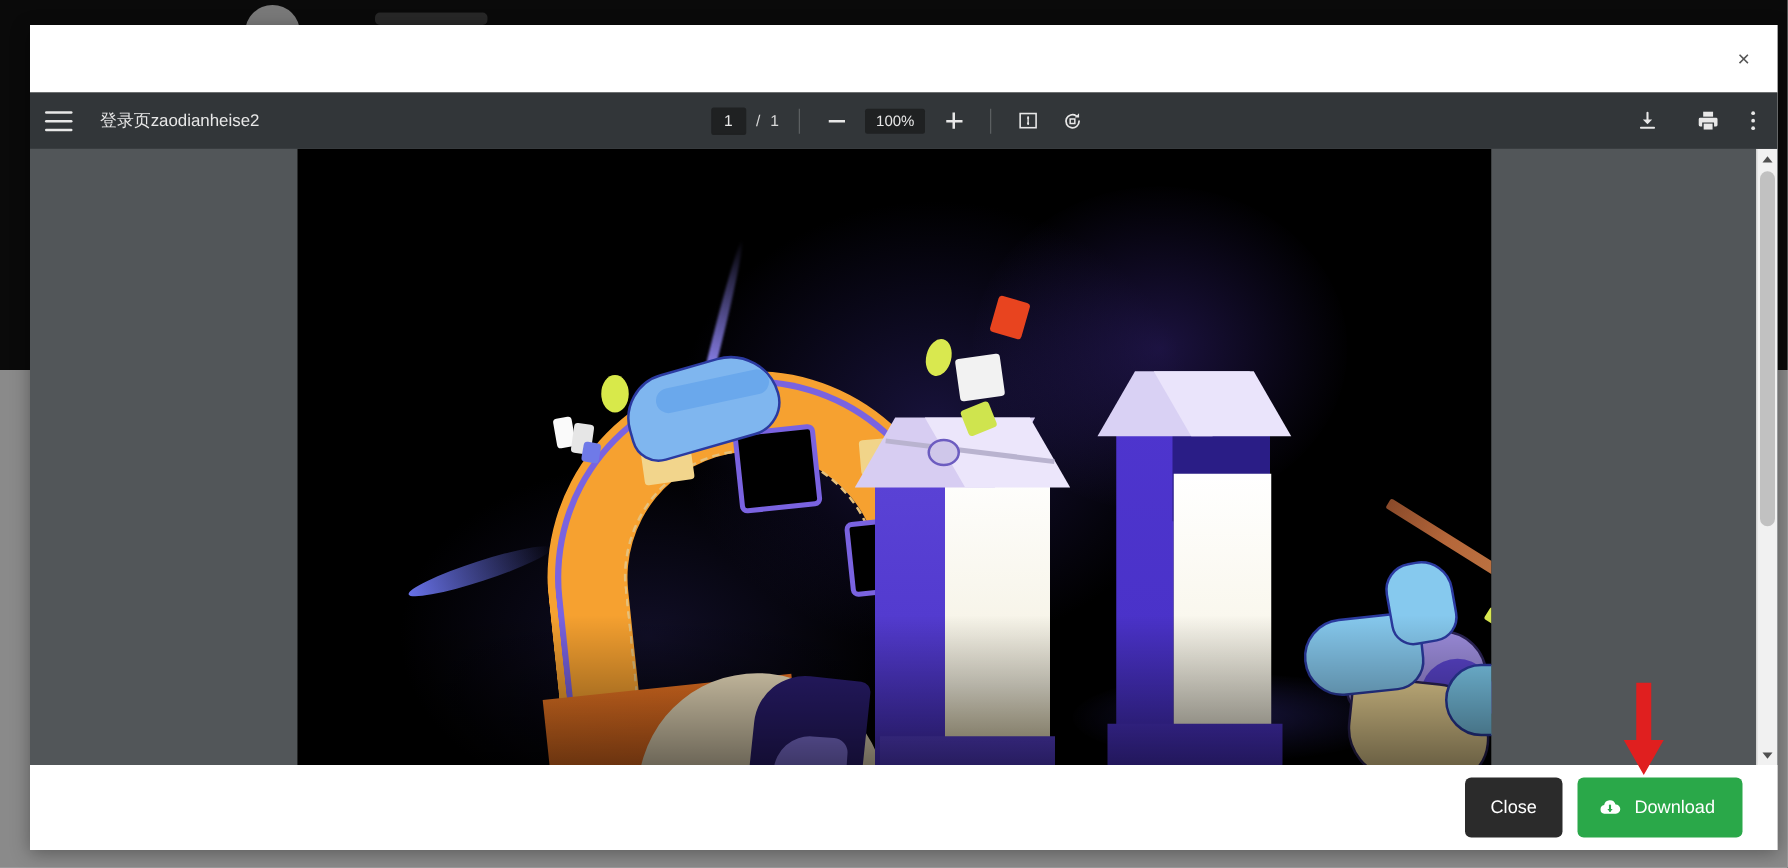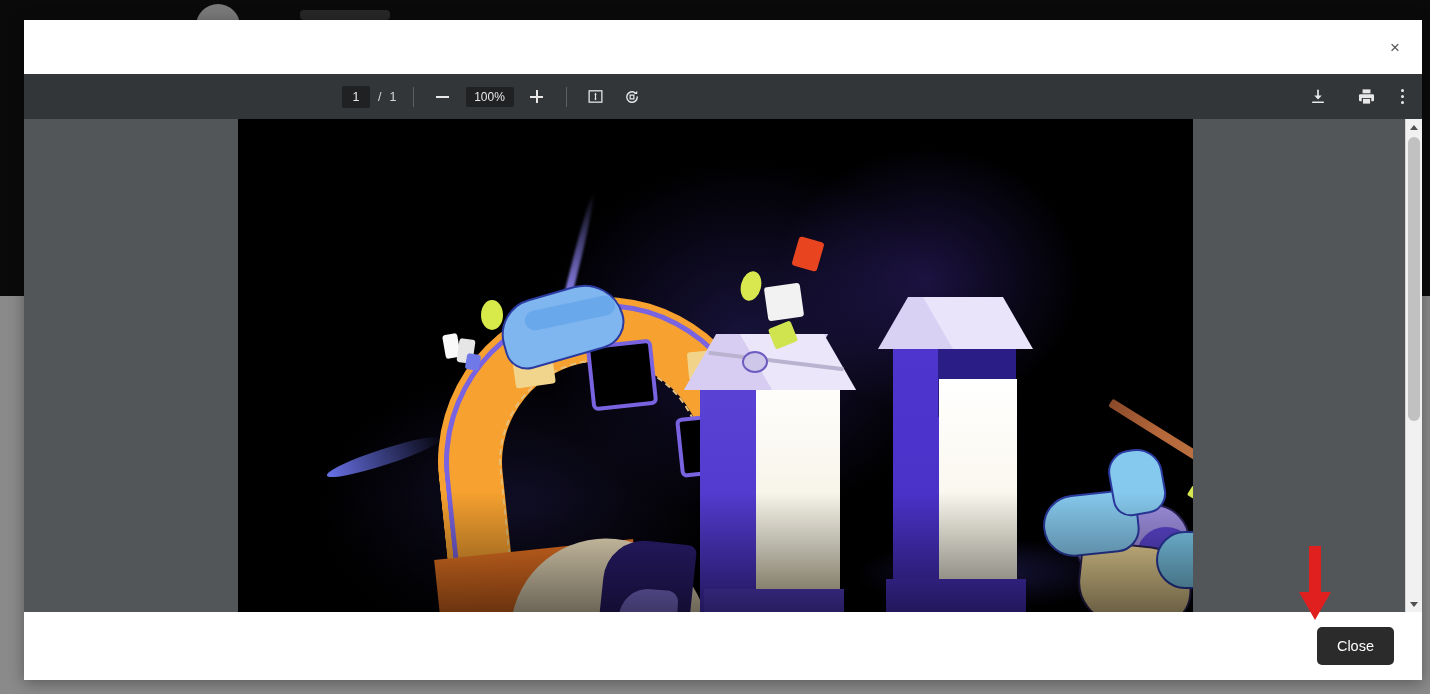--- a/index.html
+++ b/index.html
@@ -548,21 +548,21 @@
   }
   .btn {
     font-family: "Liberation Sans", sans-serif;
     font-size: 14.5px;
     border: none;
     border-radius: 5px;
     cursor: pointer;
     display: inline-flex;
     align-items: center;
     gap: 10px;
-    height: 38px;
+    height: 48px;
     padding: 0 20px;
     box-sizing: border-box;
   }
   .btn-close {
     background: #2b2b2b;
     color: #ffffff;
   }
   .btn-download {
     background: #2aa849;
     color: #ffffff;
@@ -590,20 +590,28 @@
 
   <div class="modal-header">
     <div class="modal-header-spacer"></div>
     <button class="modal-close">×</button>
   </div>
 
   <div class="pdf-viewer">
 
     <div class="pdf-toolbar">
 
+      <div class="tb-left">
+        <div class="hamburger">
+          <span></span>
+            <span></span>
+            <span></span>
+        </div>
+        <div class="pdf-filename">登录页zaodianheise2</div>
+      </div>
 
       <div class="tb-center">
         <input class="page-input" value="1" style="">
         <span class="page-total">/</span>
         <span class="page-total">1</span>
 
         <div class="tb-sep"></div>
 
         <button class="tb-btn">
           <span class="sign-minus"></span>
@@ -723,18 +731,26 @@
         <div class="thumb"></div>
         <div class="arrow down">
           <div class="tri down"></div>
         </div>
       </div>
     </div>
   </div>
 
   <div class="modal-footer">
     <button class="btn btn-close">Close</button>
+    <button class="btn btn-download">
+      <svg width="20" height="20" viewBox="0 0 24 24">
+        <path d="M6.5 18 A4.2 4.2 0 0 1 6.4 9.7 A5.6 5.6 0 0 1 17.3 9.2 A3.9 3.9 0 0 1 17.6 18 Z" fill="#ffffff"></path>
+        <path d="M12 10 v5.2" stroke="#2aa849" stroke-width="2" stroke-linecap="round"></path>
+        <path d="M9.4 13.4 L12 16.4 L14.6 13.4 Z" fill="#2aa849"></path>
+      </svg>
+      <span>Download</span>
+    </button>
   </div>
 </div>
 
 <svg class="red-arrow" viewBox="0 0 36 76">
   <path d="M12 0 H24 V46 H34 L18 74 L2 46 H12 Z" fill="#e01f1f"></path>
 </svg>
 
 </body></html>

